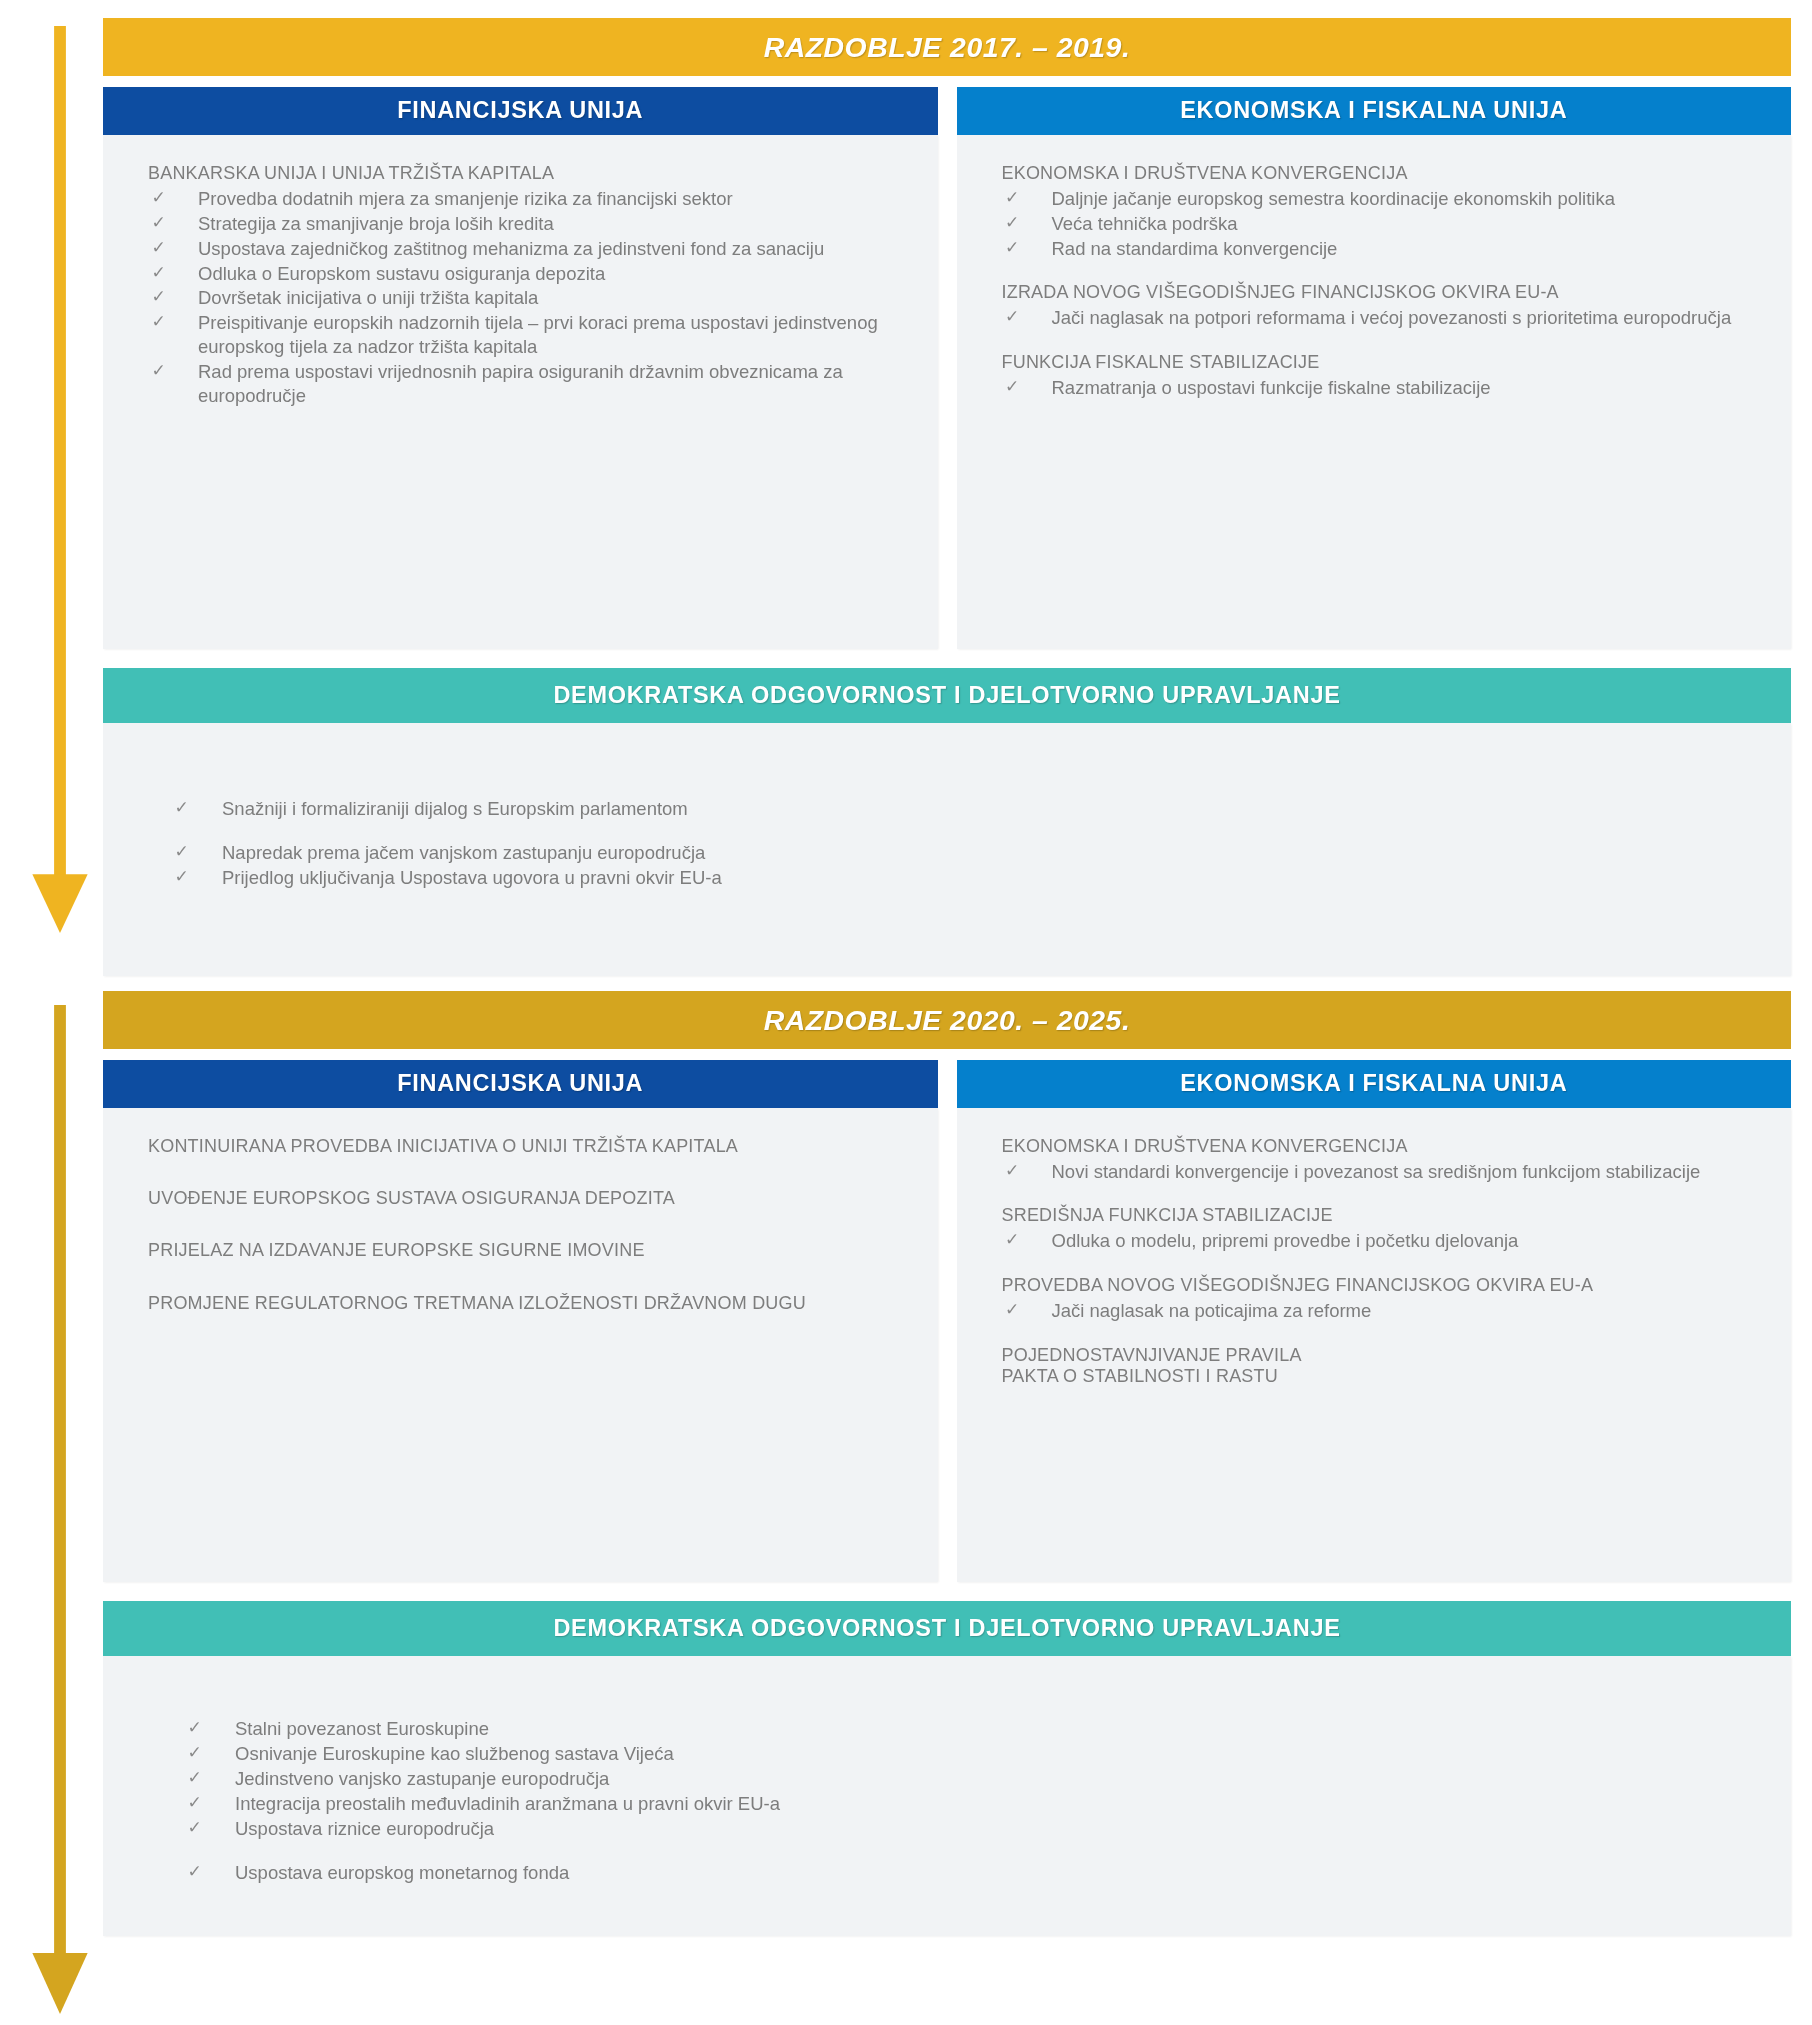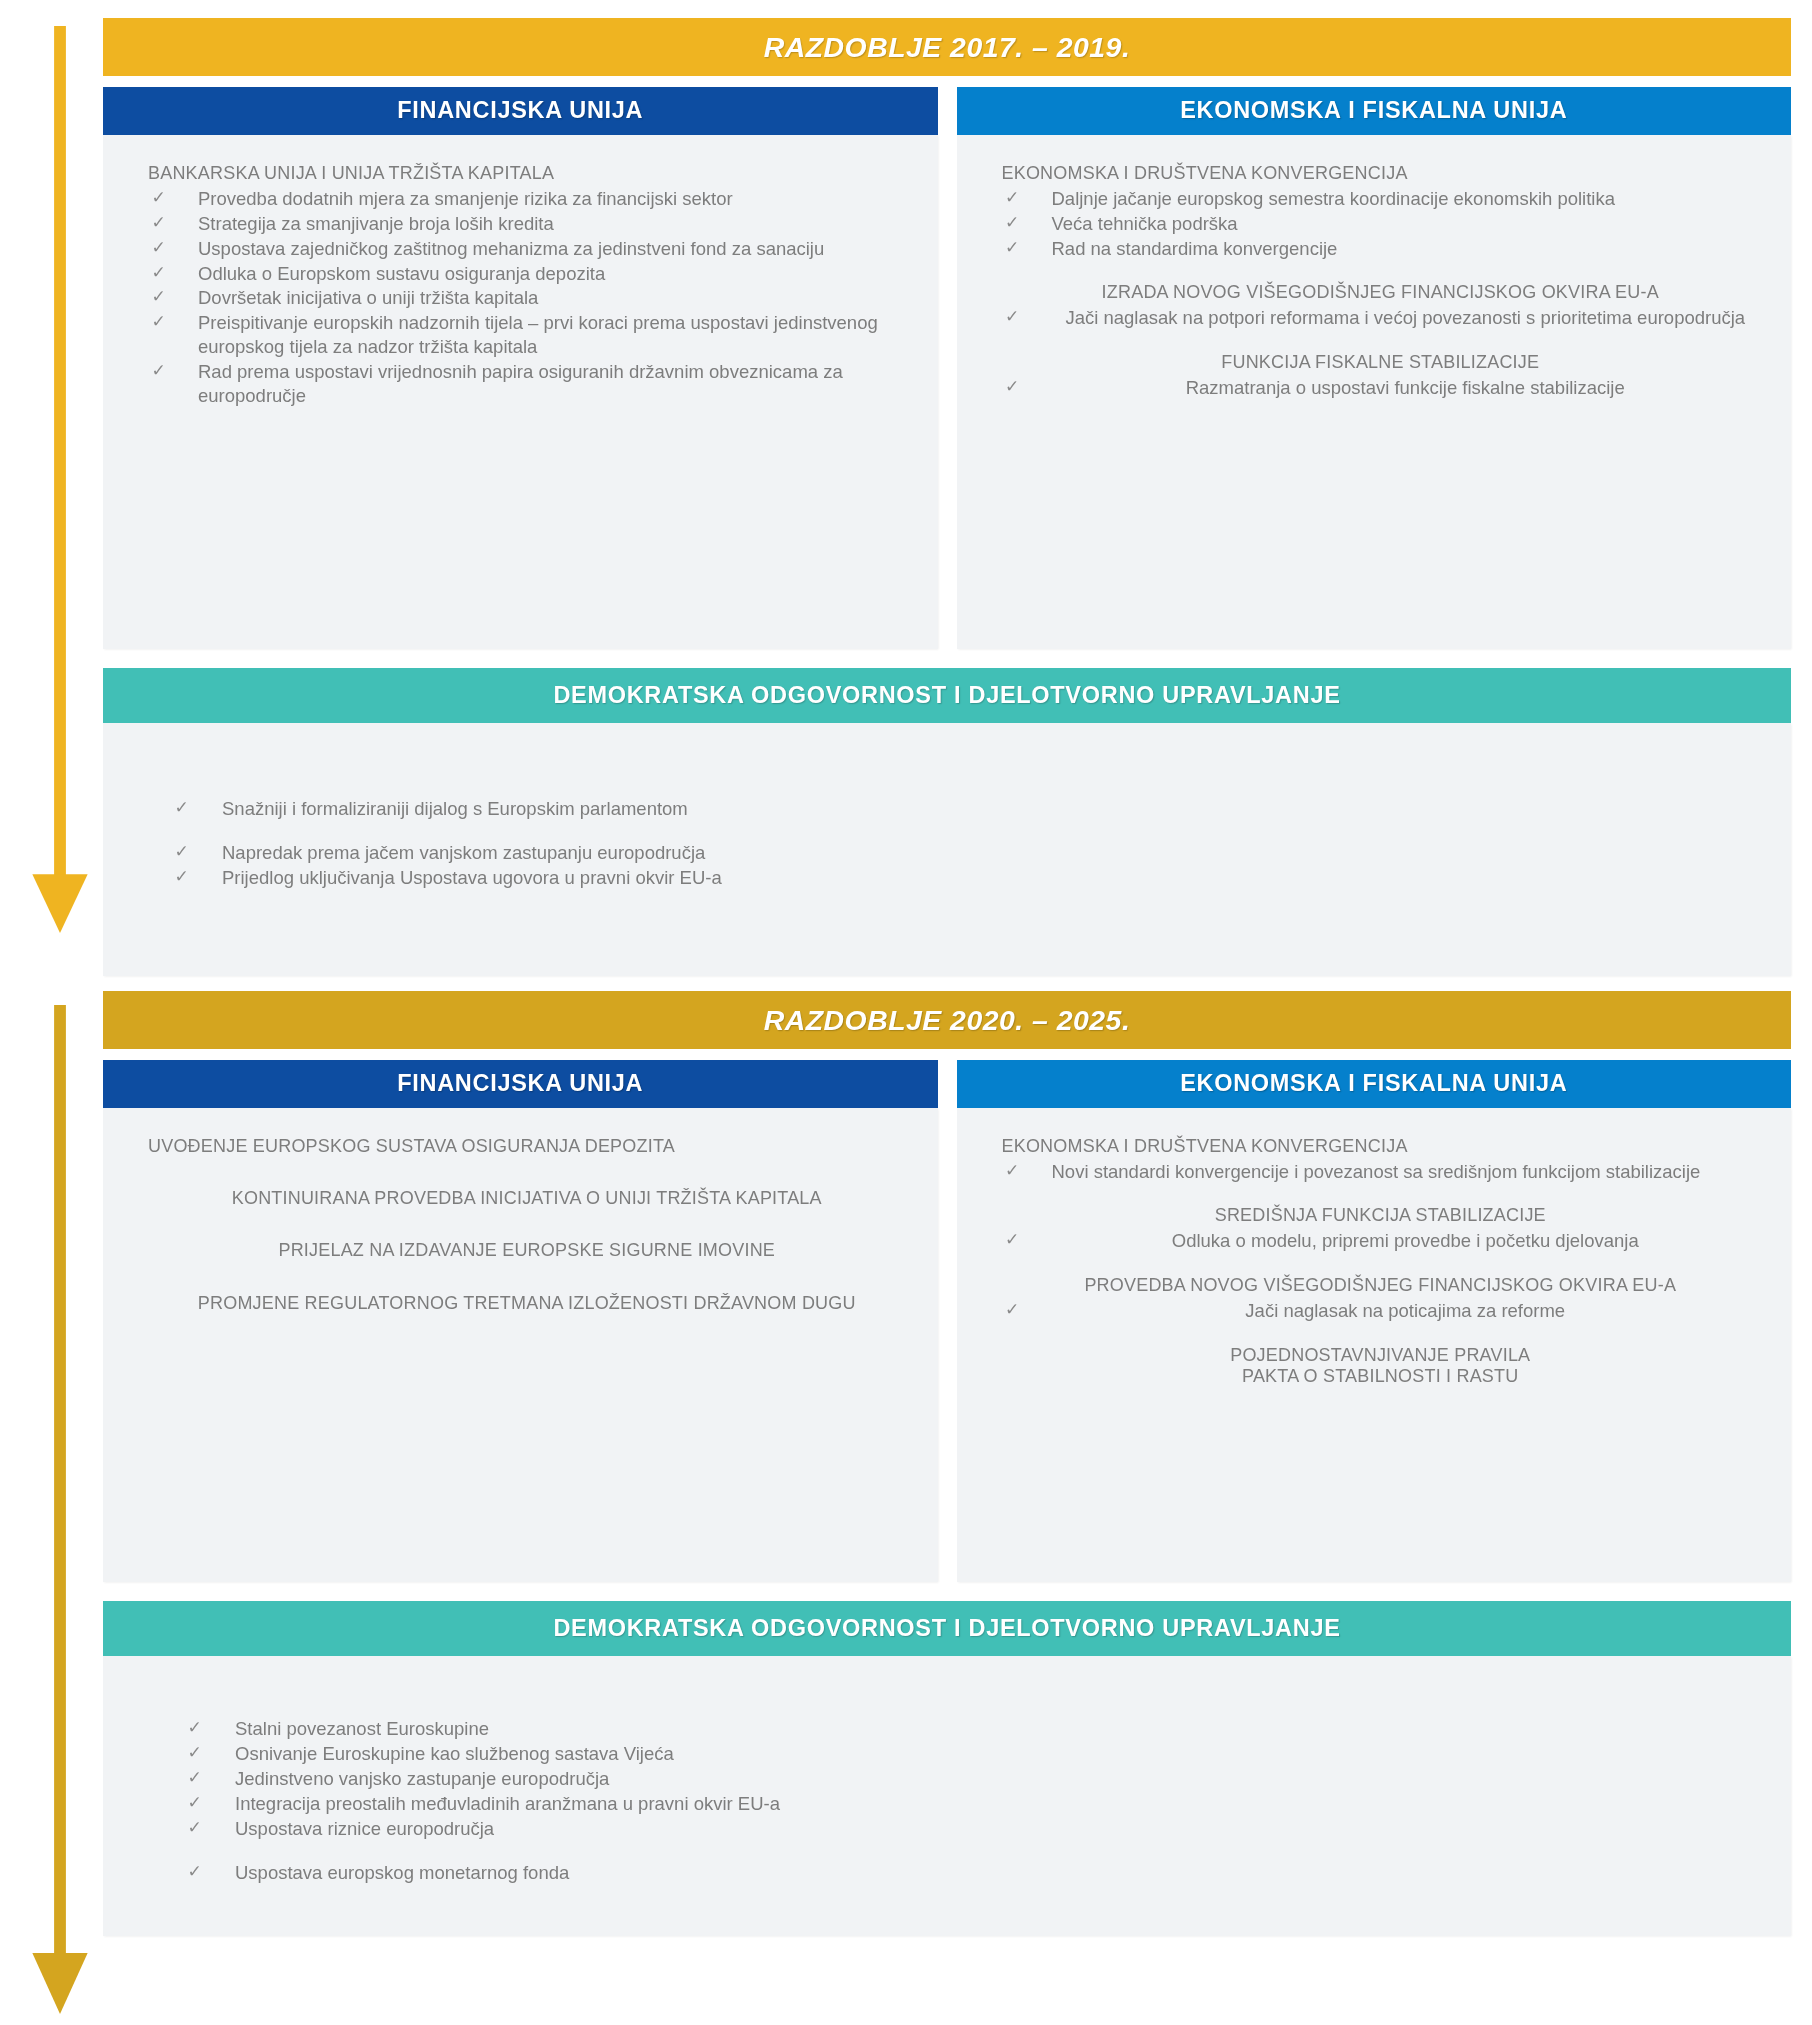--- a/index.html
+++ b/index.html
@@ -94,21 +94,21 @@
     box-sizing: border-box;
     flex: 1 1 auto;
   }
 
   
   .section-1 .pillar-body { height: 514px; }
   .section-2 .pillar-body { height: 474px; }
 
   
   .group { margin-bottom: 0; }
-  .group + .group { margin-top: 21.7px; text-align: center; }
+  .group + .group { margin-top: 21.7px; }
   .group-title {
     font-size: 18px;
     color: #7d7d7d;
     font-weight: normal;
     letter-spacing: 0.2px;
     line-height: 1.18;
     margin: 0 0 2.7px 0;
   }
   .group.plain-title .group-title { margin-bottom: 0; }
   .group.plain-title + .group.plain-title { margin-top: 31px; }
@@ -307,24 +307,24 @@
     </div>
 
     <div class="pillars">
 
       <div class="pillar">
         <div class="pillar-header" style="background:#0D4DA1;">
           <span class="pillar-title">FINANCIJSKA UNIJA</span>
         </div>
         <div class="pillar-body">
           <div class="group plain-title">
+            <div class="group-title">KONTINUIRANA PROVEDBA INICIJATIVA O UNIJI TRŽIŠTA KAPITALA</div>
+          </div>
+          <div class="group plain-title">
             <div class="group-title">UVOĐENJE EUROPSKOG SUSTAVA OSIGURANJA DEPOZITA</div>
-          </div>
-          <div class="group plain-title">
-            <div class="group-title">KONTINUIRANA PROVEDBA INICIJATIVA O UNIJI TRŽIŠTA KAPITALA</div>
           </div>
           <div class="group plain-title">
             <div class="group-title">PRIJELAZ NA IZDAVANJE EUROPSKE SIGURNE IMOVINE</div>
           </div>
           <div class="group plain-title">
             <div class="group-title">PROMJENE REGULATORNOG TRETMANA IZLOŽENOSTI DRŽAVNOM DUGU</div>
           </div>
         </div>
       </div>
 

